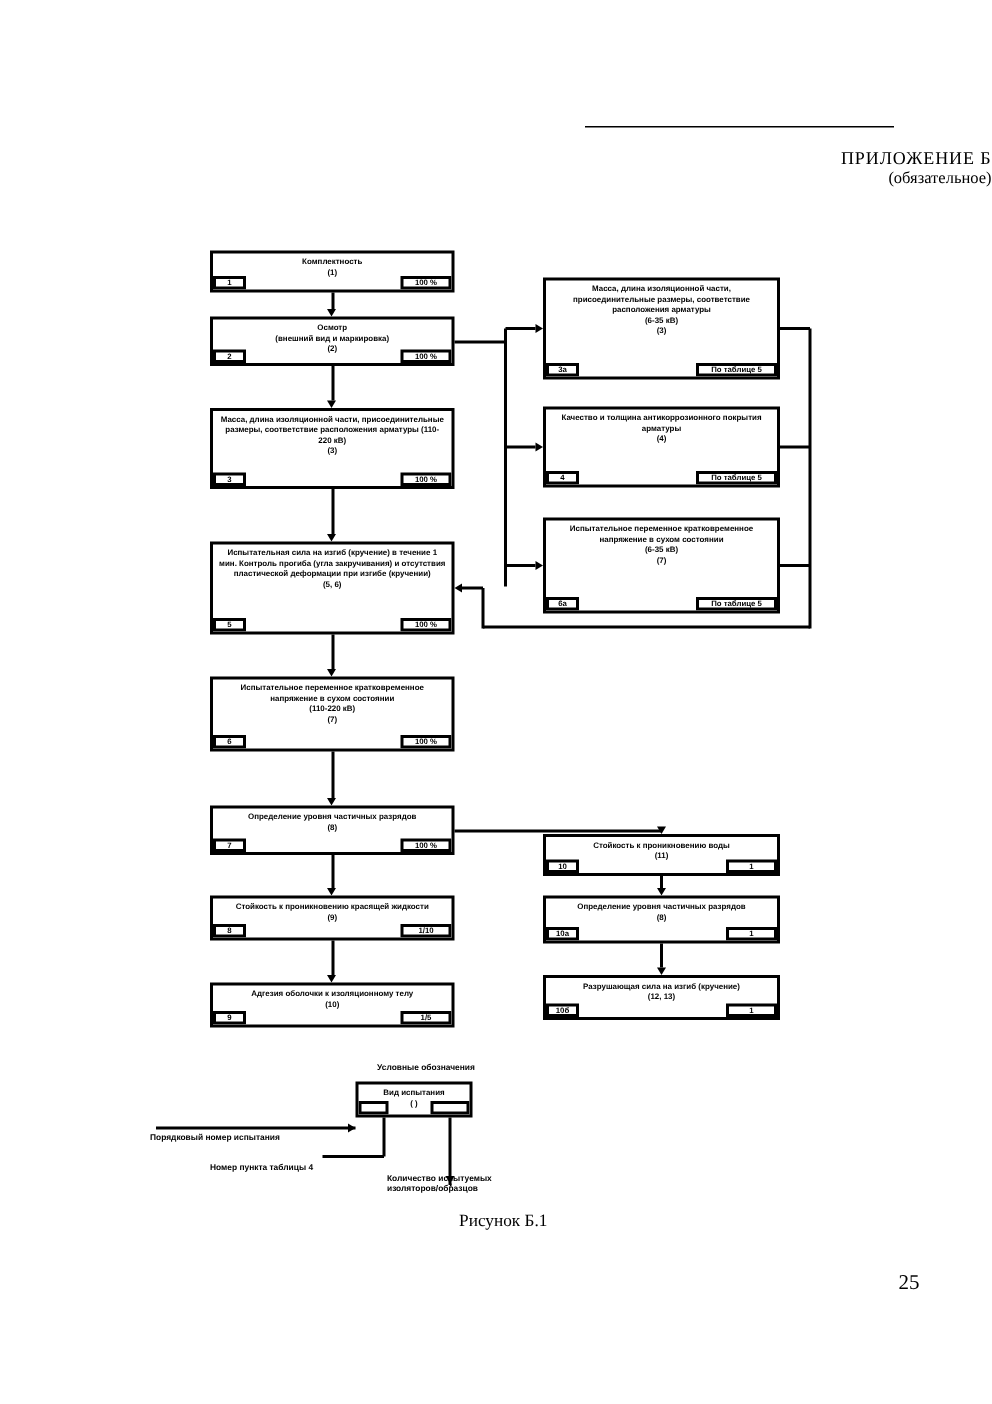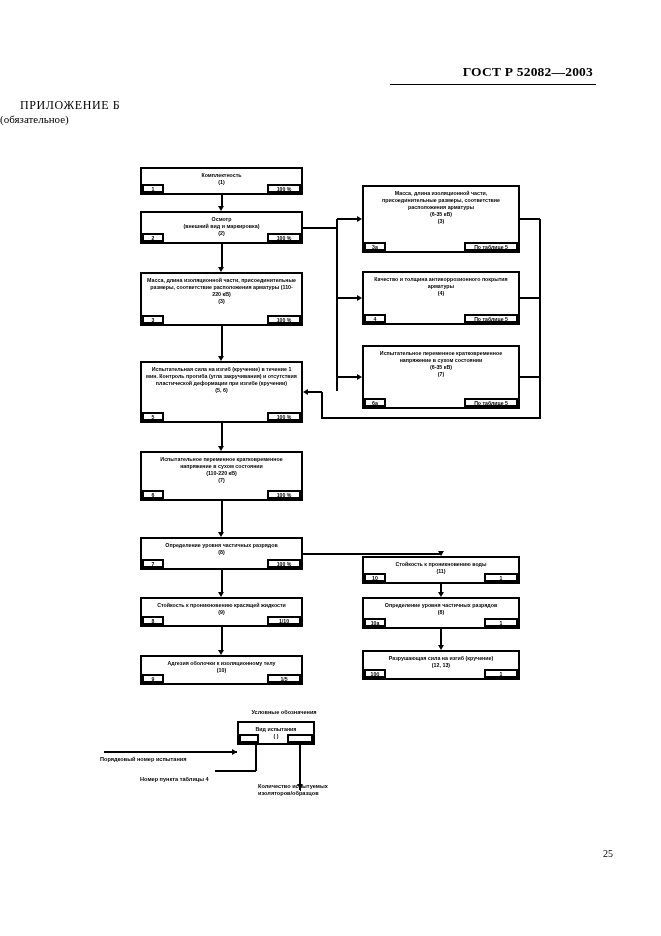--- a/index.html
+++ b/index.html
@@ -13,34 +13,34 @@
   
   .std-header{
     position:absolute;top:64px;left:0;right:68px;
     text-align:right;font-weight:bold;font-size:13.5px;
     letter-spacing:.2px;
   }
   .std-rule{
     position:absolute;top:84px;left:390px;width:206px;height:1px;background:#000;
   }
   .app-title{
-    position:absolute;top:98px;left:0;right:0;text-align:left;font-size:12px;
+    position:absolute;top:98px;left:0;right:0;text-align:right;font-size:12px;
   }
   .app-title .line1{display:block;letter-spacing:.6px;padding-left:20px;}
   .app-title .line2{display:block;font-size:11px;}
   .fig-title{
     position:absolute;top:135px;left:0;right:0;text-align:center;
     font-weight:bold;font-size:12.5px;padding-left:14px;
   }
   .fig-caption{
     position:absolute;top:808px;left:0;right:0;text-align:center;font-size:11.5px;
     padding-left:10px;
   }
   .page-no{
-    position:absolute;top:848px;right:48px;font-size:10px;text-align:center;
+    position:absolute;top:848px;right:48px;font-size:14px;text-align:center;
   }
 
   
   .canvas{position:absolute;top:0;left:0;width:661px;height:936px;}
 
   
   .bx{
     position:absolute;border:2px solid #000;box-sizing:border-box;
     background:#fff;font-family:"Liberation Sans", sans-serif;
     font-weight:bold;font-size:5.3px;line-height:1.32;
@@ -87,21 +87,20 @@
     position:absolute;font-family:"Liberation Sans",sans-serif;font-weight:bold;
     font-size:5.6px;line-height:1.3;
   }
   .legend-lbl.r{text-align:left;}
 </style>
 </head>
 <body>
 
 <div class="page">
 
-  <div class="std-header">ГОСТ Р 52082—2003</div>
   <div class="std-rule"></div>
 
   <div class="app-title">
     <span class="line1">ПРИЛОЖЕНИЕ Б</span>
     <span class="line2">(обязательное)</span>
   </div>
 
 
   <div class="canvas" id="canvas">
       <div class="bx" style="left: 140px; top: 167px; width: 163px; height: 28px;">
@@ -222,14 +221,15 @@
       <div class="ln lnv" style="left: 255px; top: 745px; height: 26px;"></div>
       <div class="ln lnh" style="left: 215px; top: 770px; width: 41px;"></div>
       <div class="ln lnv" style="left: 299px; top: 745px; height: 45px;"></div>
       <div class="ln lnh" style="left: 300px; top: 789px; width: 1px;"></div>
       <div class="arw" style="left: 296.5px; top: 784px;"></div>
       <div class="legend-lbl" style="left: 100px; top: 756px; width: 150px; text-align: left;">Порядковый номер испытания</div>
       <div class="legend-lbl" style="left: 140px; top: 776px; width: 120px; text-align: left;">Номер пункта таблицы 4</div>
       <div class="legend-lbl r" style="left: 258px; top: 783px; width: 110px;">Количество испытуемых<br>изоляторов/образцов</div>
     </div>
 
+  <div class="fig-caption">Рисунок Б.1</div>
   <div class="page-no">25</div>
 </div>
 
 </body></html>

